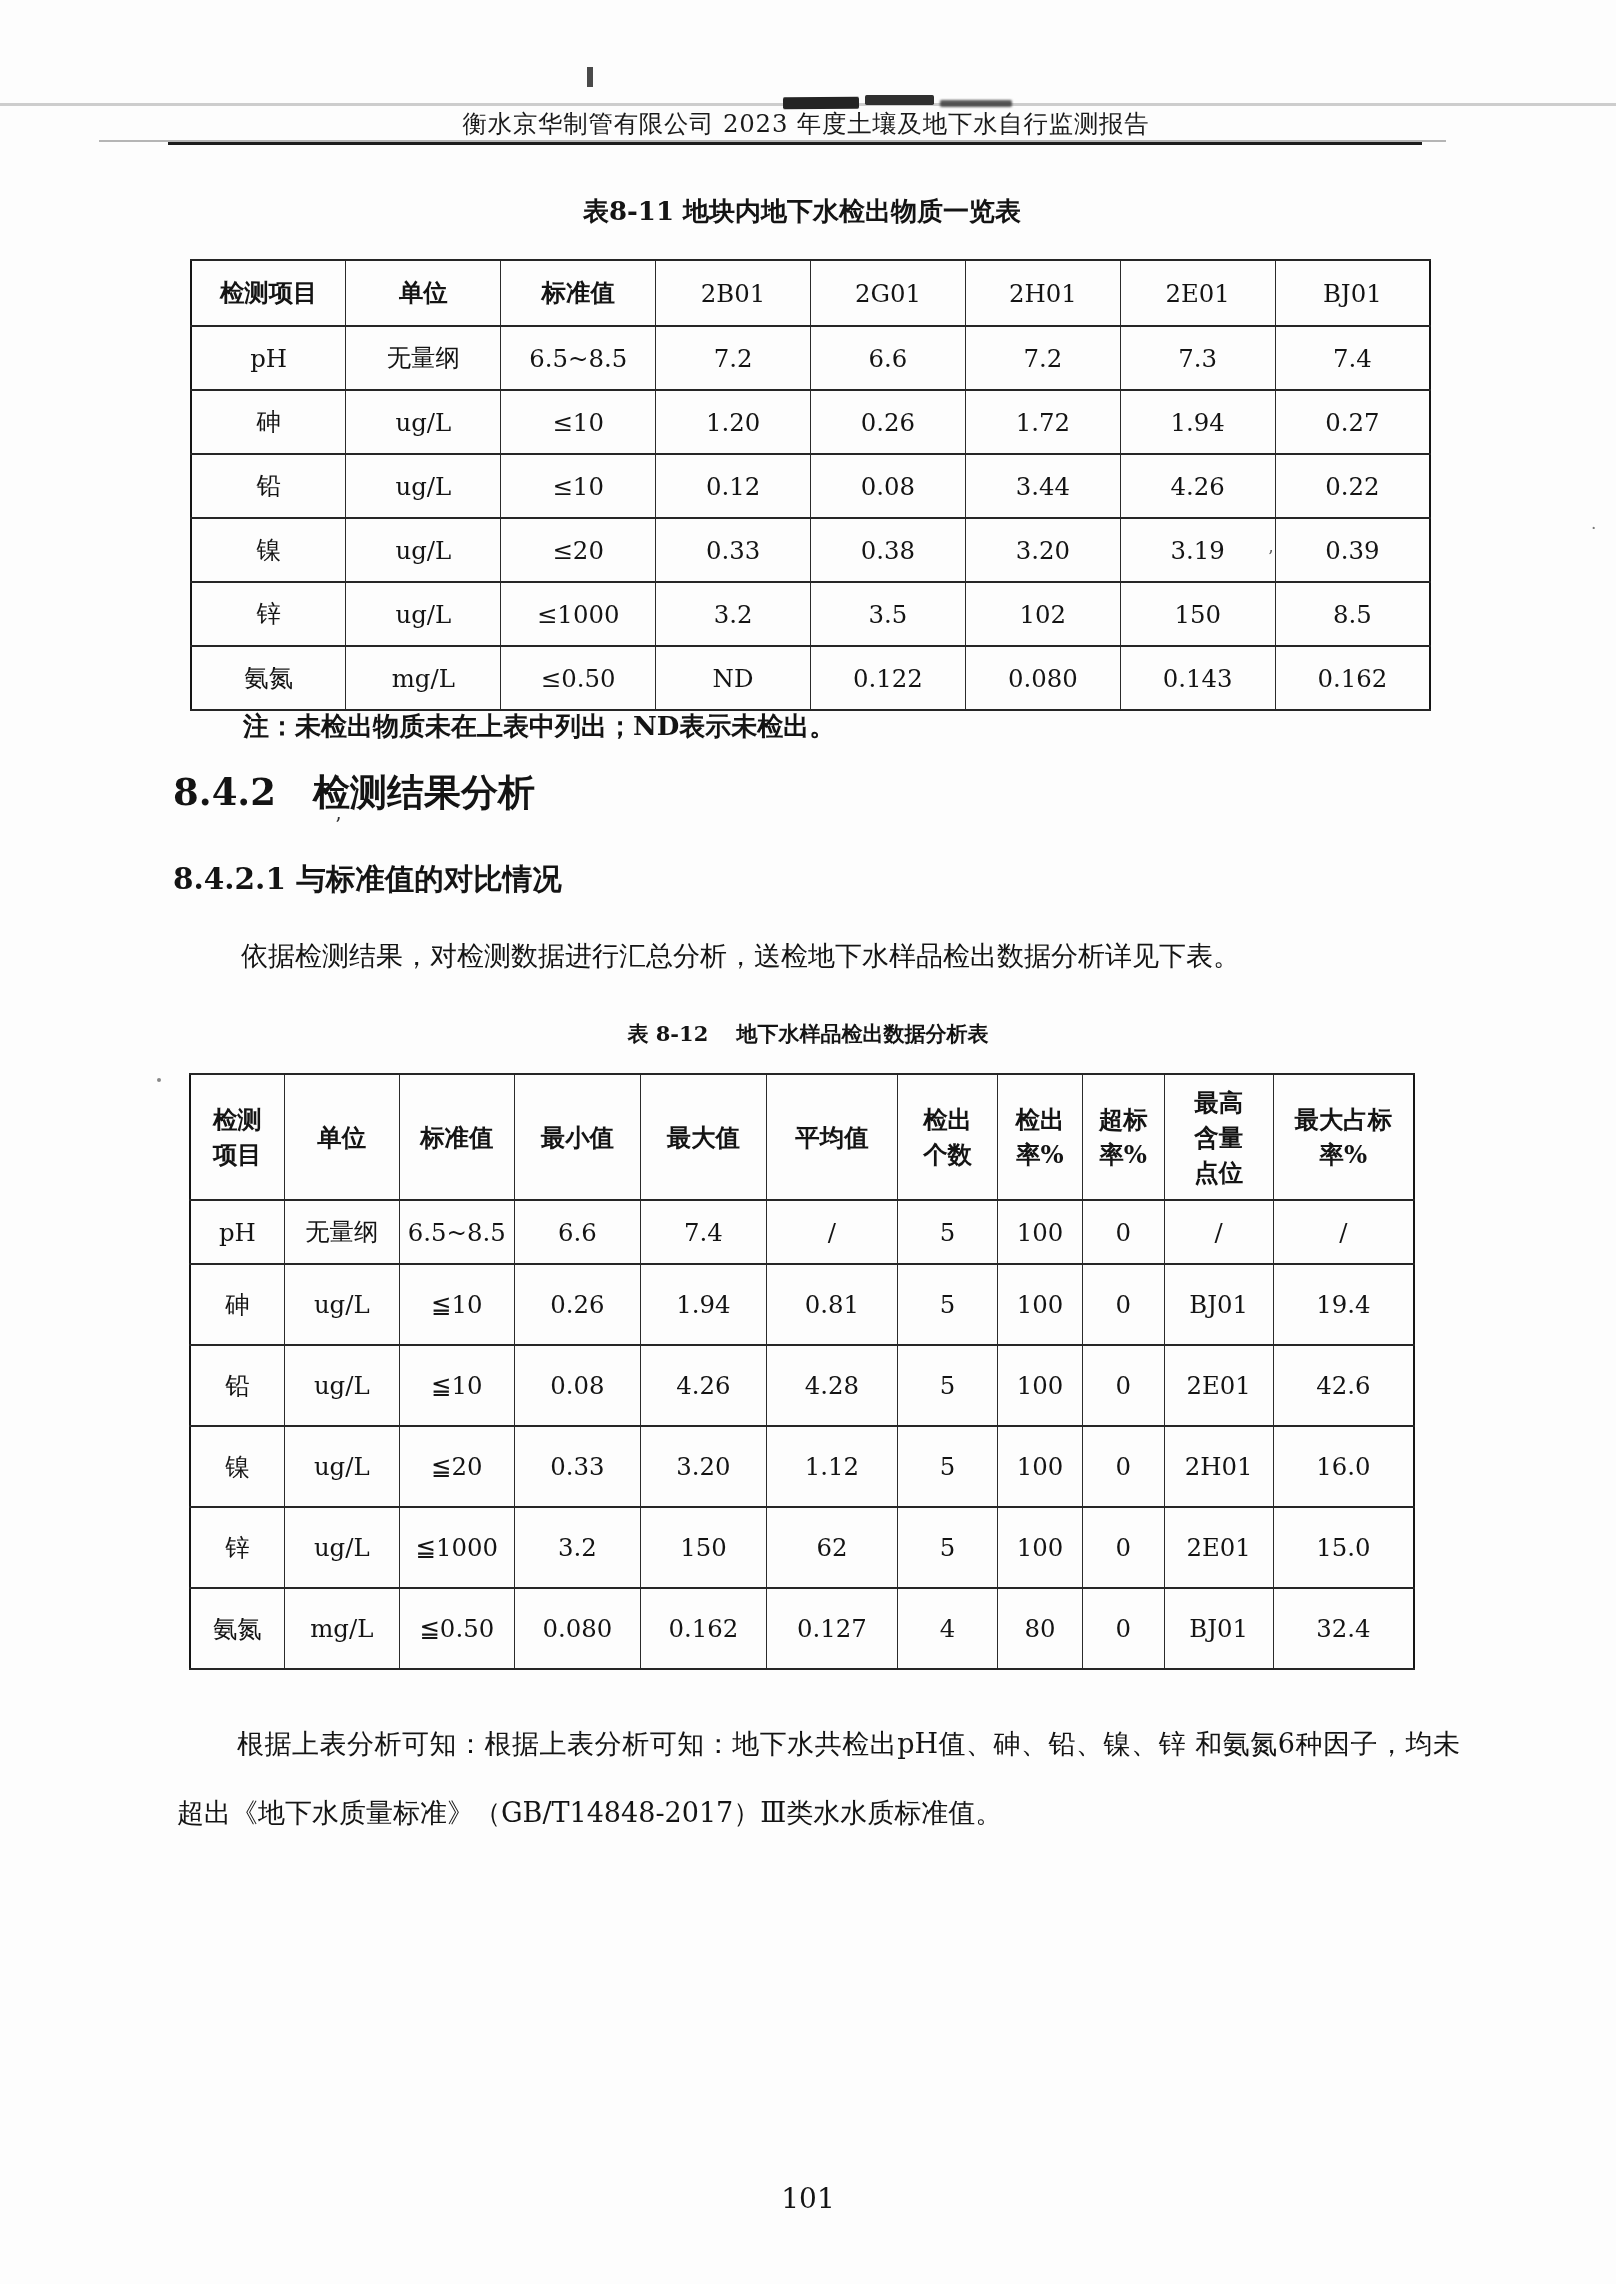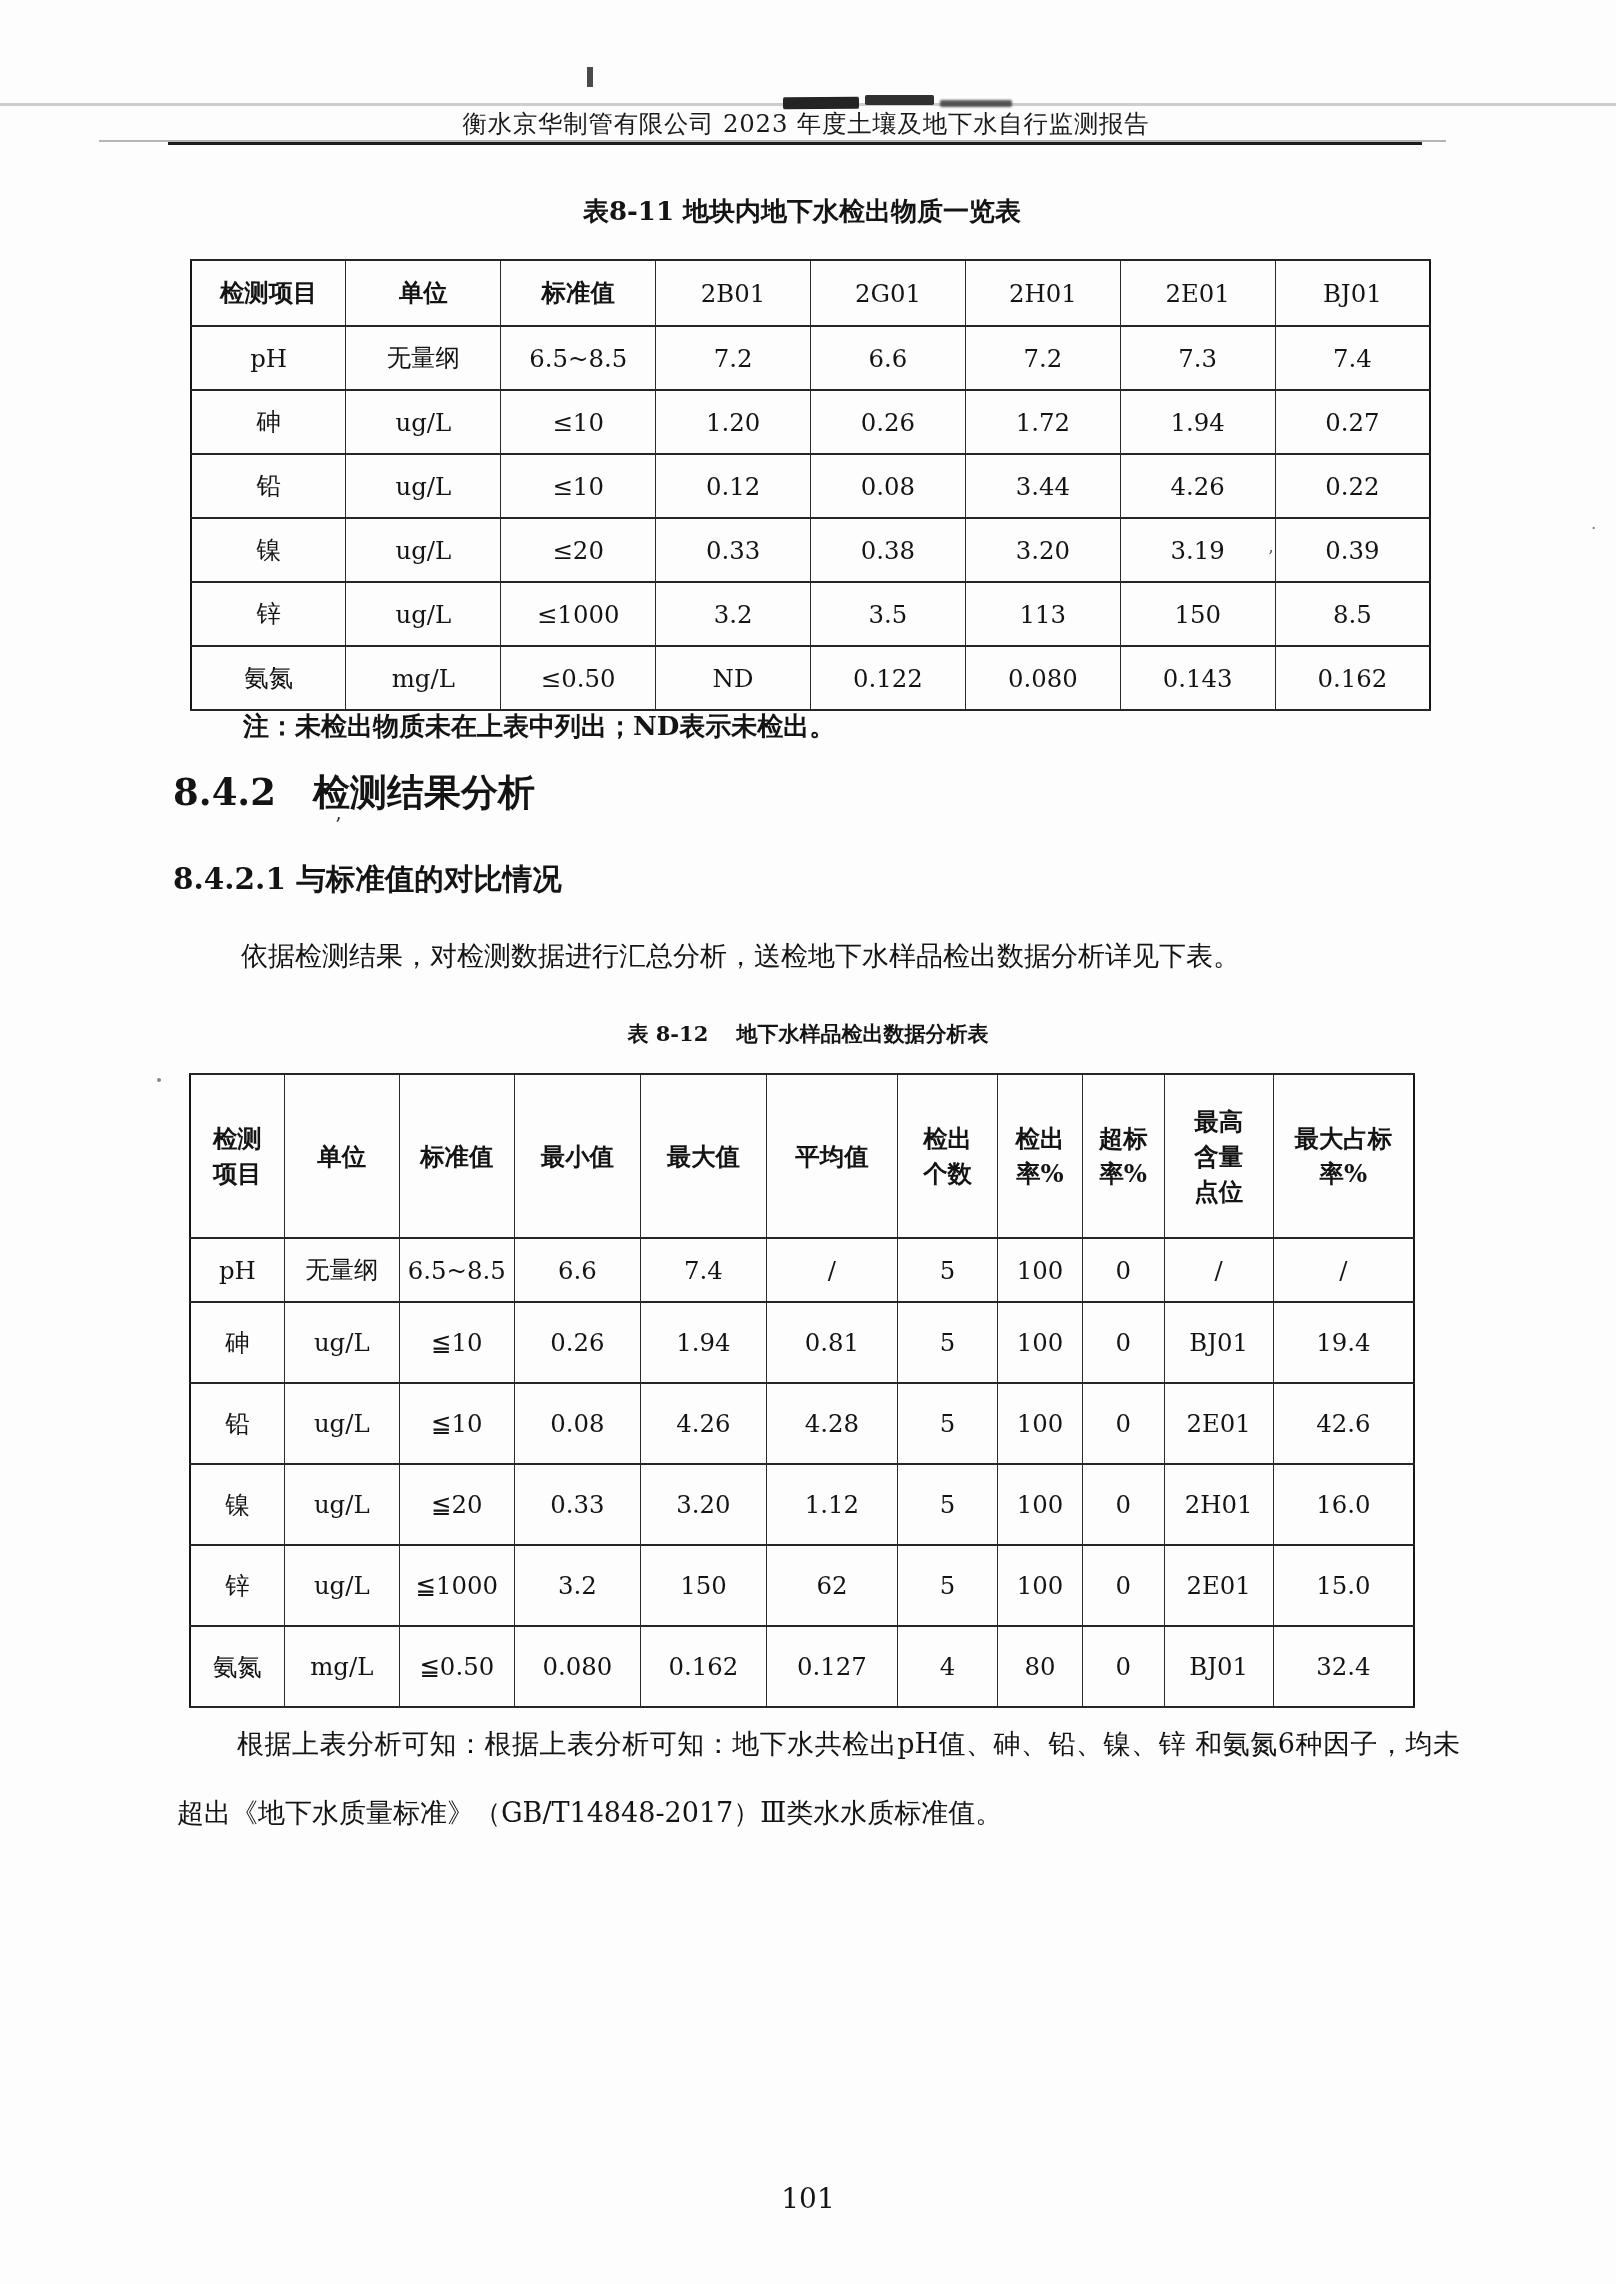--- a/index.html
+++ b/index.html
@@ -34,21 +34,21 @@
   table { border-collapse:collapse; table-layout:fixed; position:absolute; }
   th,td { text-align:center; vertical-align:middle; padding:0; overflow:hidden;
           border-left:1.7px solid #2b2b2b; border-right:1.7px solid #2b2b2b;
           border-top:2.5px solid #262626; border-bottom:2.5px solid #262626; }
   th { font-weight:bold; white-space:pre-line; }
   #t1 { left:190px; top:259px; width:1241px; font-size:24.4px; border:2.5px solid #151515; }
   #t1 thead tr { height:66px; }
   #t1 tbody tr { height:64px; }
   #t1 thead th:nth-child(n+4) { font-weight:normal; }
   #t2 { left:189px; top:1073px; width:1226px; font-size:24.4px; border:2.5px solid #151515; }
-  #t2 thead tr { height:164px; }
+  #t2 thead tr { height:126px; }
   #t2 thead th { line-height:35px; }
   #t2 tbody tr { height:81px; }
   #t2 tbody tr:first-child { height:64px; }
 </style>
 </head>
 <body>
 
 <div class="page">
 
   <div class="line-faint"></div>
@@ -125,21 +125,21 @@
           <td>3.20</td>
           <td>3.19</td>
           <td>0.39</td>
         </tr>
         <tr>
           <td>锌</td>
           <td>ug/L</td>
           <td>≤1000</td>
           <td>3.2</td>
           <td>3.5</td>
-          <td>113</td>
+          <td>102</td>
           <td>150</td>
           <td>8.5</td>
         </tr>
         <tr>
           <td>氨氮</td>
           <td>mg/L</td>
           <td>≤0.50</td>
           <td>ND</td>
           <td>0.122</td>
           <td>0.080</td>

